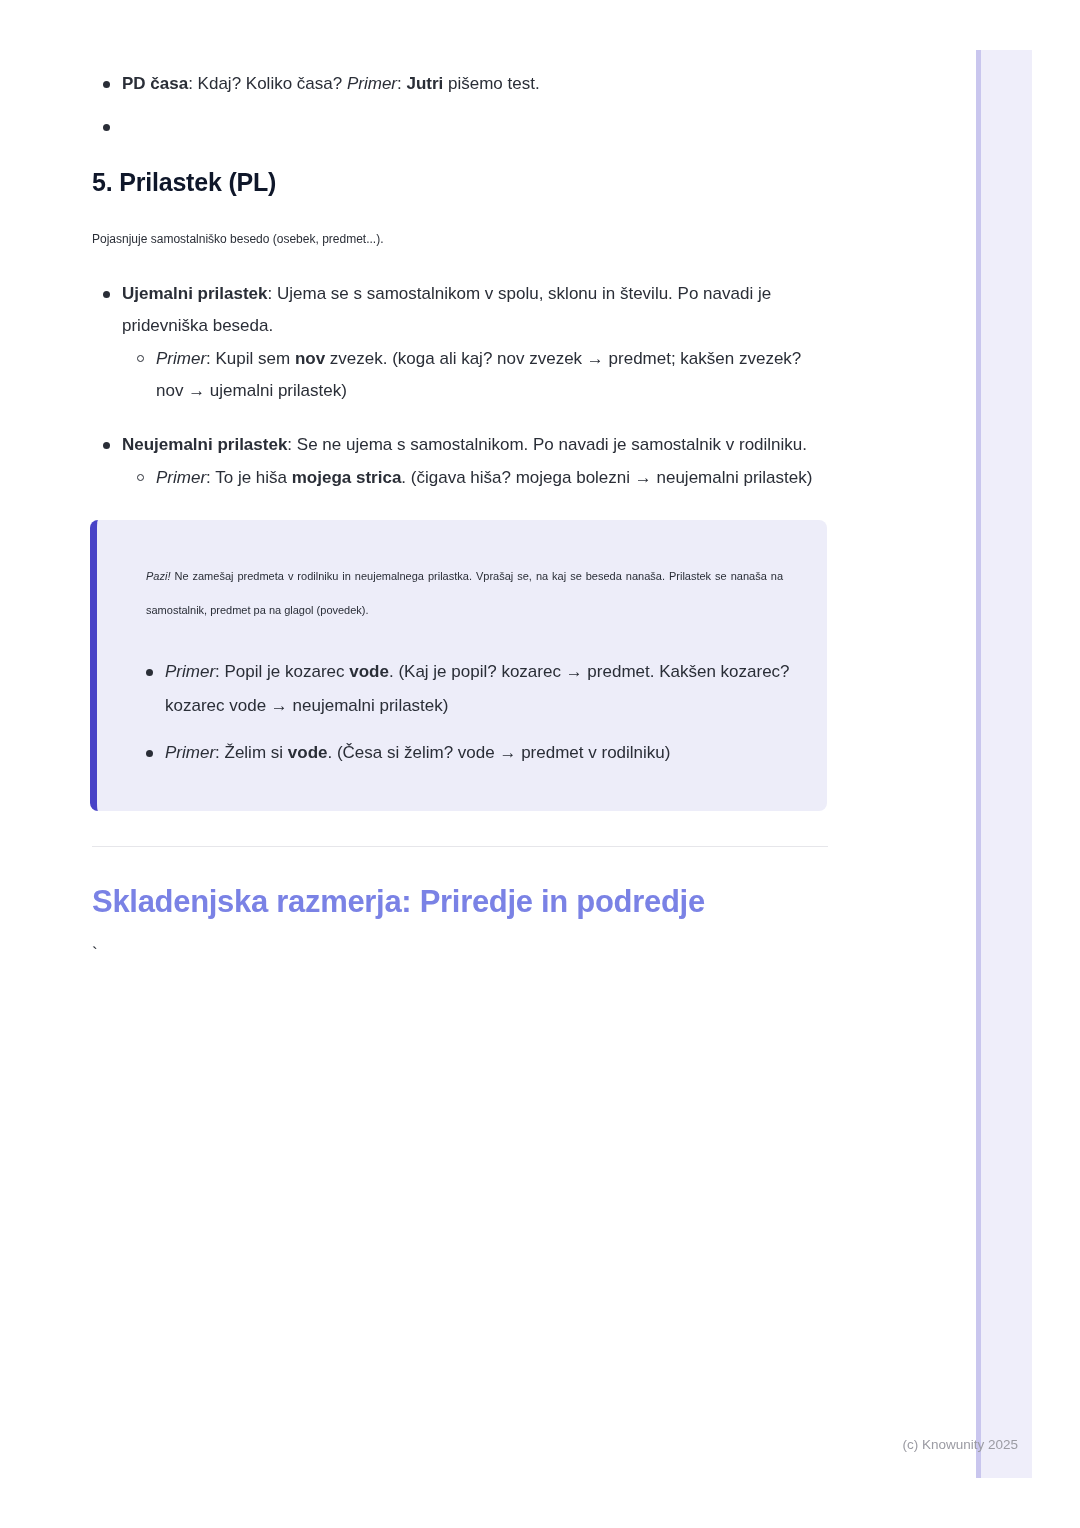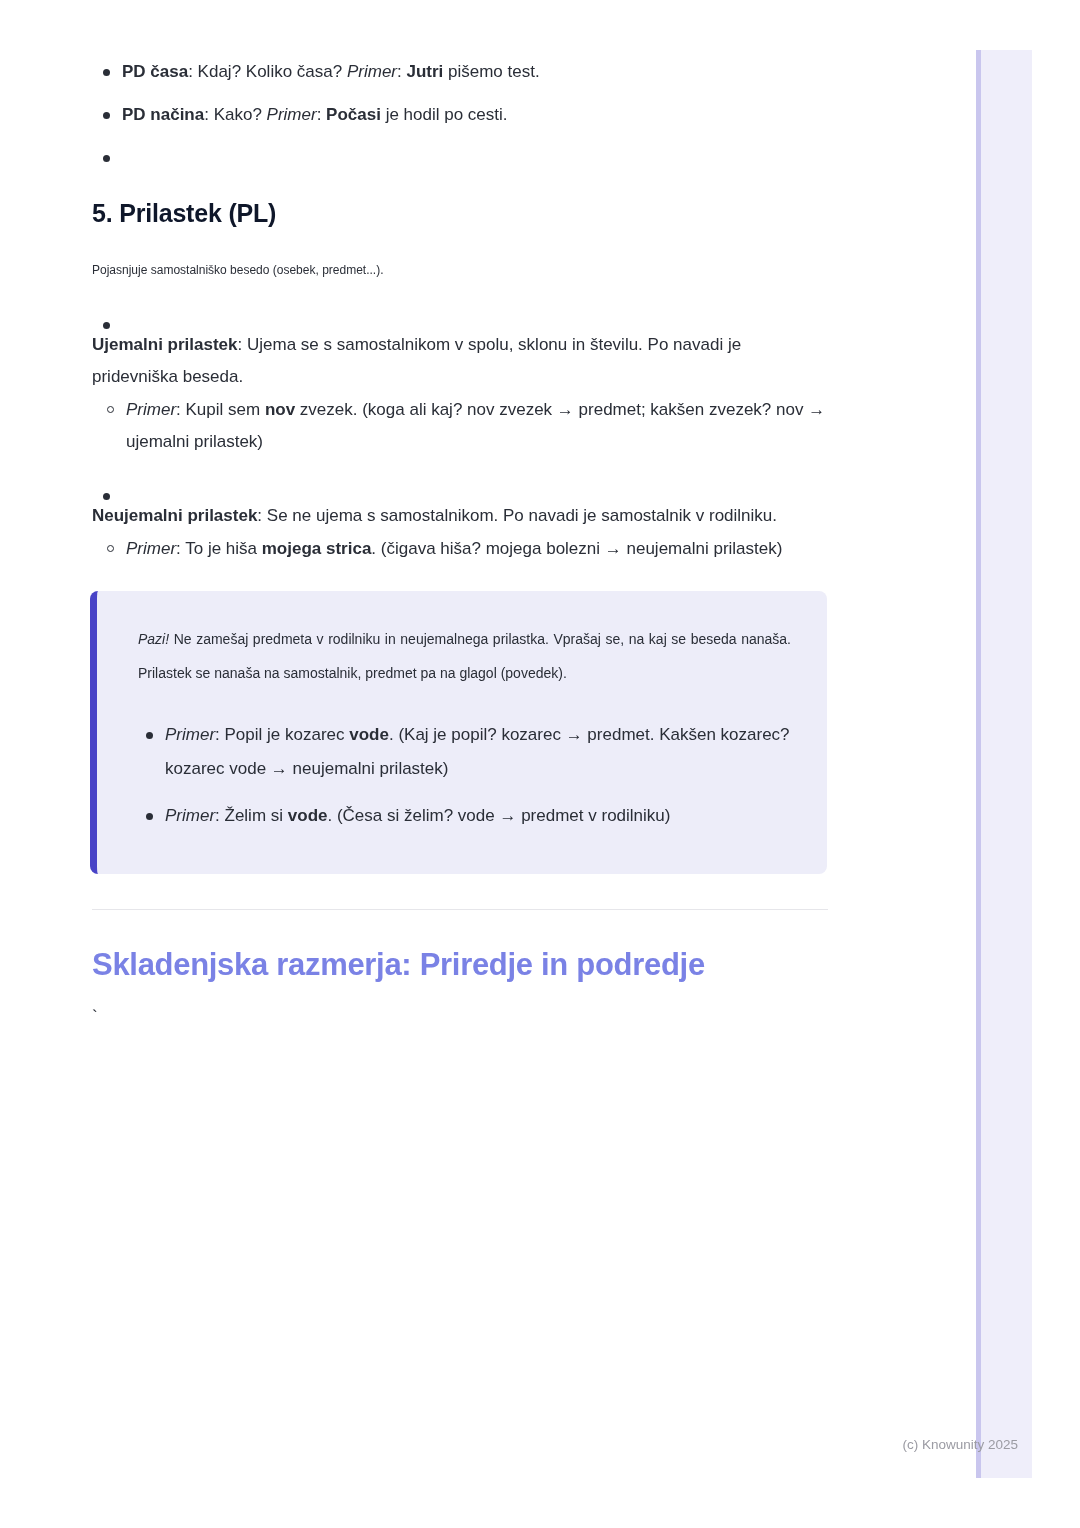--- a/index.html
+++ b/index.html
@@ -8,21 +8,21 @@
     width: 1080px; height: 1528px;
     background: #ffffff;
     font-family: "Liberation Sans", sans-serif;
     color: #2A2E37;
     position: relative;
     overflow: hidden;
   }
 
   .content {
     position: absolute;
-    left: 92px; top: 4px;
+    left: 92px; top: 16px;
     width: 738px;
     padding-top: 52px;
   }
 
   ul { list-style: none; margin: 0; padding: 0; }
 
   .b-item { display: flex; align-items: flex-start; }
   .top-list .b-item { margin-bottom: 11px; }
 
   .dot {
@@ -44,35 +44,35 @@
   .section-heading {
     font-size: 25px; font-weight: 700;
     color: #0f172a;
     margin: 37px 0 0 0;
     letter-spacing: -0.2px;
   }
 
   .intro { font-size: 12px; line-height: 32px; margin: 26px 0 0 0; }
 
   .main-list { margin-top: 23px; }
-  .main-item { margin-bottom: 22px; flex-direction: column; }
+  .main-item { margin-bottom: 22px; }
   .sub-list { margin-top: 1px; }
 
   .callout {
     margin: 26px 0 0 -2px;
     width: 737px;
     background: #EDEDF9;
     border-left: 7px solid #4843C7;
     border-radius: 8px;
     padding: 27px 32px 28px 37px;
   }
   .callout-paragraph {
-    font-size: 14px; line-height: 34px;
+    font-size: 11px; line-height: 34px;
     text-align: justify;
-    margin: 4px;
+    margin: 12px;
   }
   .callout ul { margin-top: 28px; }
   .callout .b-item { margin-bottom: 13px; }
   .callout .b-text { line-height: 34px; }
   .callout .dot { margin: 14px 12px 0 12px; }
 
   .divider {
     border: none;
     border-top: 1.5px solid #E6E6EA;
     margin: 35px 0 0 0;
@@ -109,24 +109,20 @@
 </style>
 </head>
 <body>
 
 <div class="content">
 
   <ul class="top-list">
     <li class="b-item">
       <span class="dot"></span>
       <div class="b-text"><span style="font-weight: 700;">PD časa</span><span>: Kdaj? Koliko časa? </span><span style="font-style: italic;">Primer</span><span>: </span><span style="font-weight: 700;">Jutri</span><span> pišemo test.</span></div>
-    </li>
-    <li class="b-item">
-      <span class="dot"></span>
-      <div class="b-text"><span style="font-weight: 700;">PD načina</span><span>: Kako? </span><span style="font-style: italic;">Primer</span><span>: </span><span style="font-weight: 700;">Počasi</span><span> je hodil po cesti.</span></div>
     </li>
     <li class="b-item">
       <span class="dot"></span>
     </li>
   </ul>
 
   <h2 class="section-heading">5. Prilastek (PL)</h2>
 
   <p class="intro">Pojasnjuje samostalniško besedo (osebek, predmet...).</p>
 

